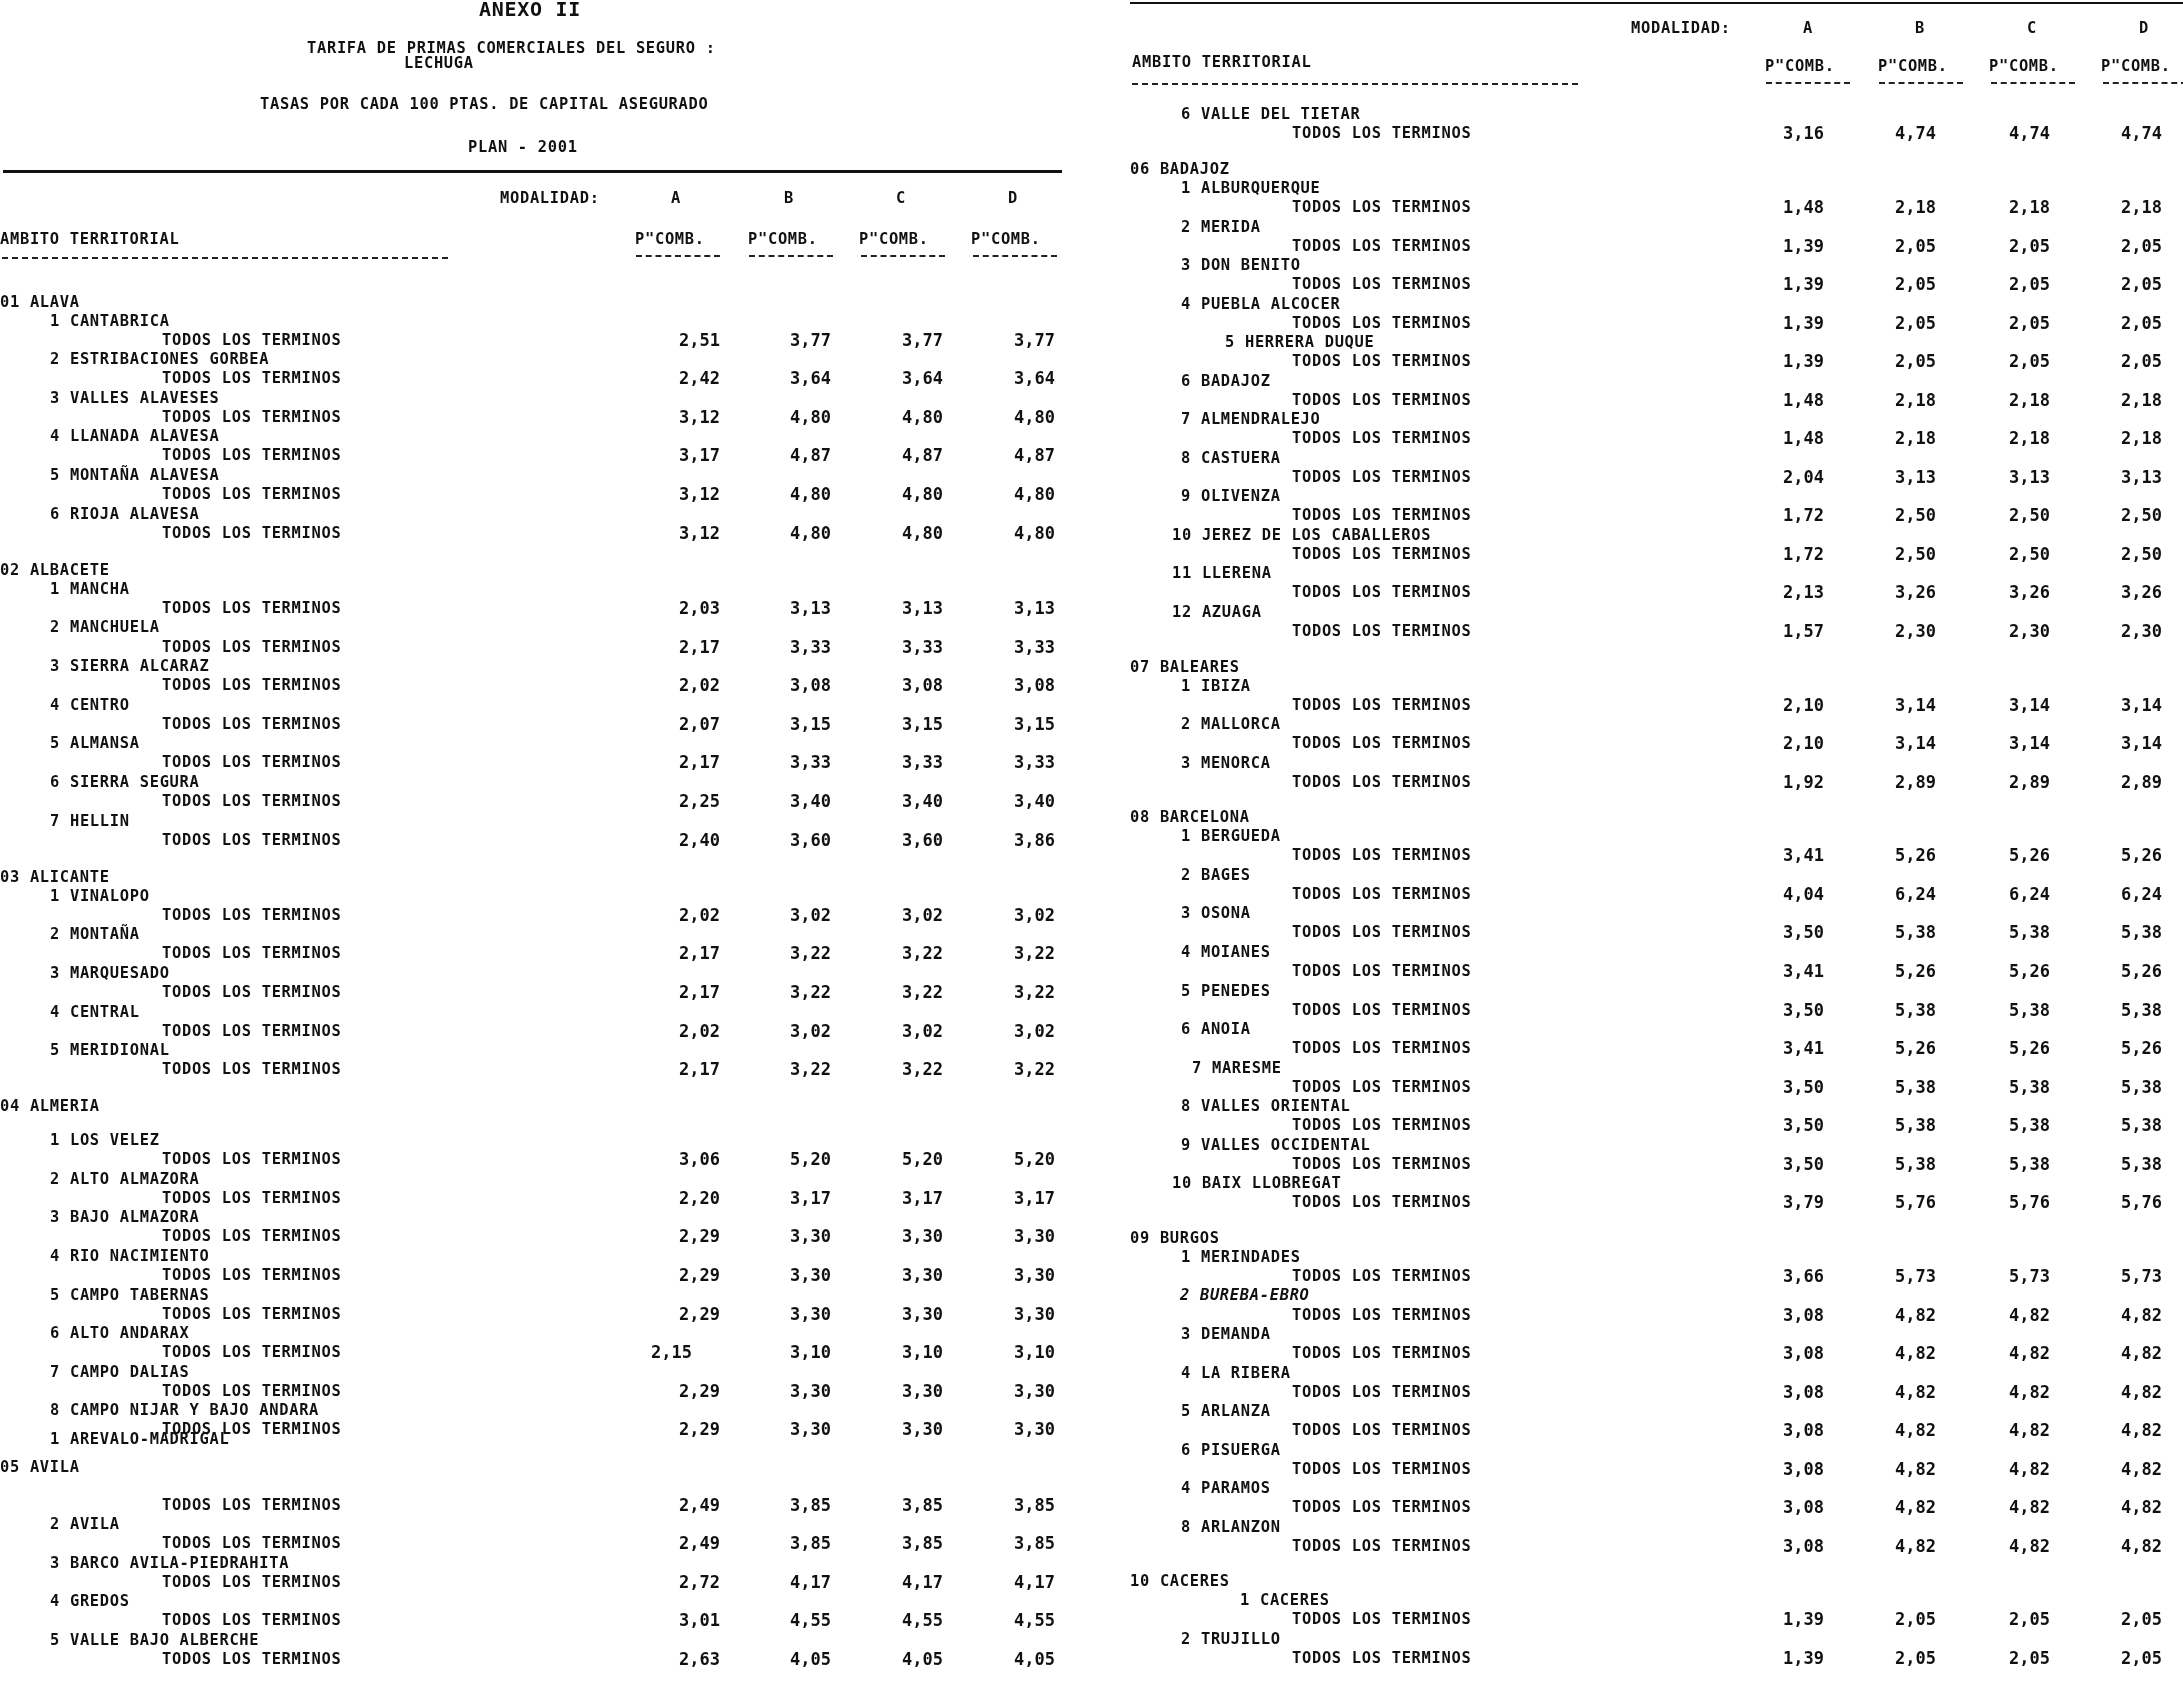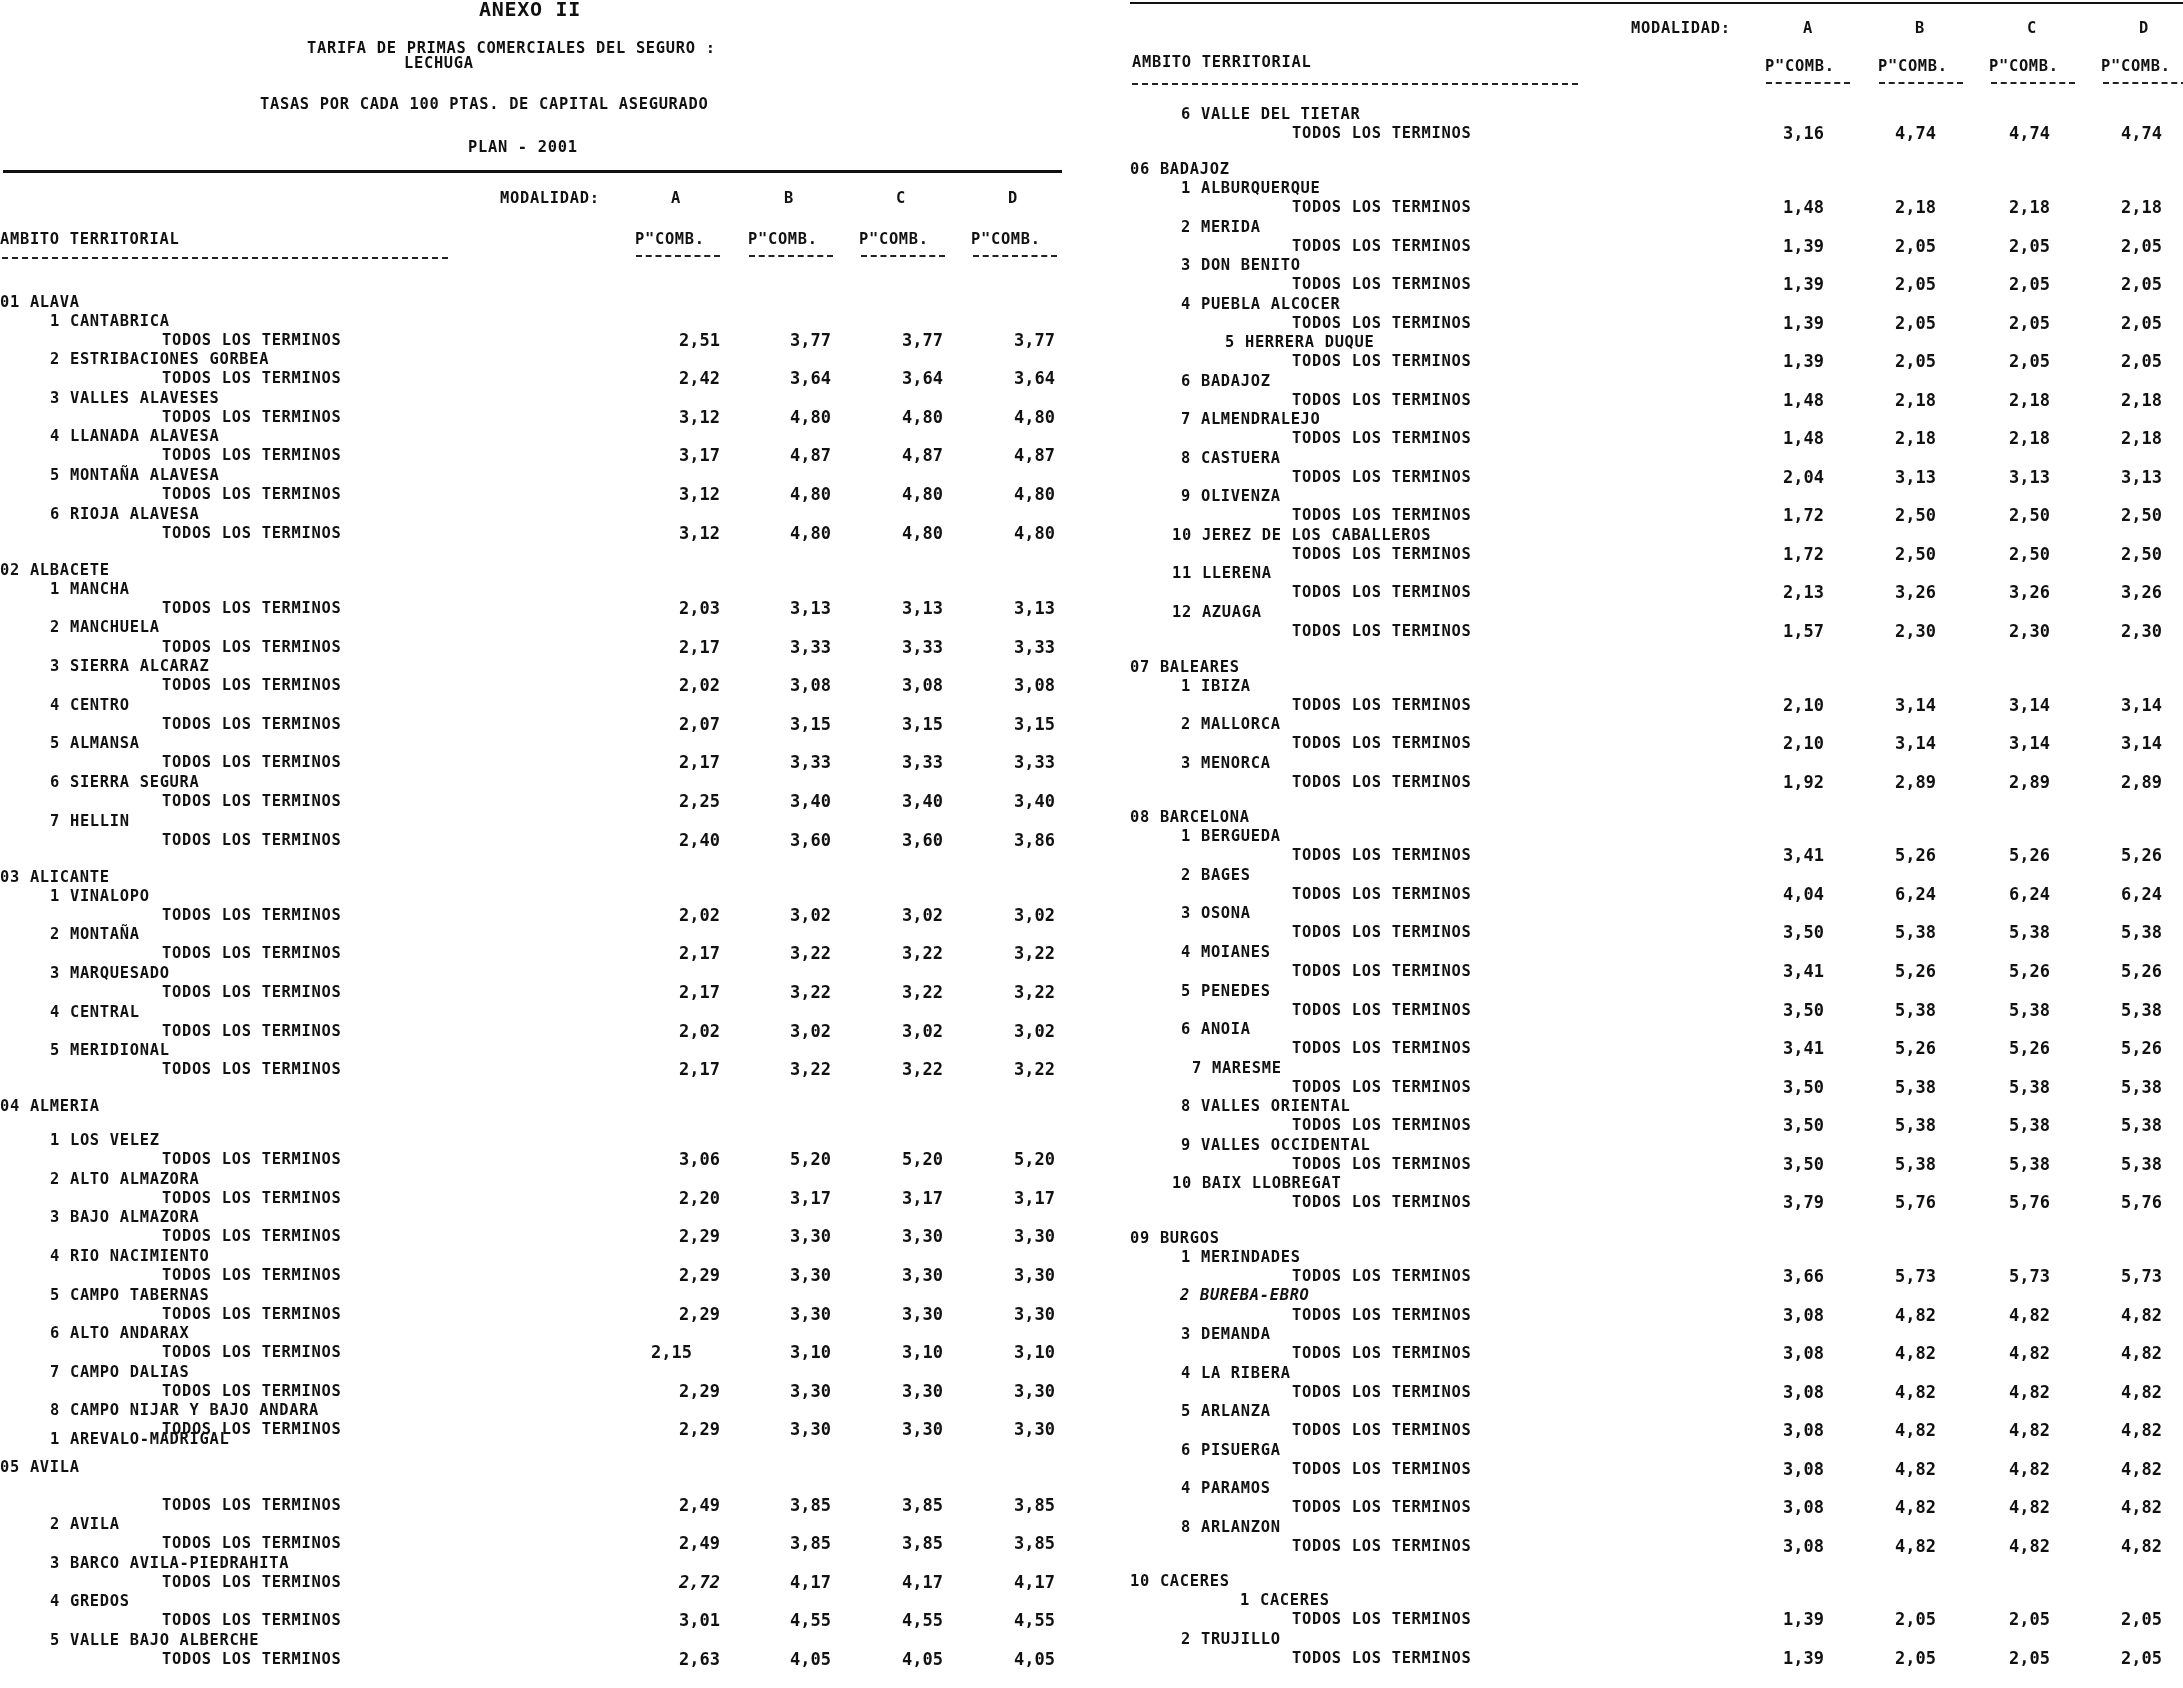--- a/index.html
+++ b/index.html
@@ -224,21 +224,21 @@
     <div class="num" style="left: 863px; top: 1496px;">3,85</div>
     <div class="num" style="left: 975px; top: 1496px;">3,85</div>
     <div class="t" style="left: 50px; top: 1515px;">2 AVILA</div>
     <div class="t" style="left: 162px; top: 1534px;">TODOS LOS TERMINOS</div>
     <div class="num" style="left: 640px; top: 1534px;">2,49</div>
     <div class="num" style="left: 751px; top: 1534px;">3,85</div>
     <div class="num" style="left: 863px; top: 1534px;">3,85</div>
     <div class="num" style="left: 975px; top: 1534px;">3,85</div>
     <div class="t" style="left: 50px; top: 1554px;">3 BARCO AVILA-PIEDRAHITA</div>
     <div class="t" style="left: 162px; top: 1573px;">TODOS LOS TERMINOS</div>
-    <div class="num" style="left: 640px; top: 1573px; font-style: italic;">2,72</div>
+    <div class="num" style="left: 640px; top: 1573px;">2,72</div>
     <div class="num" style="left: 751px; top: 1573px;">4,17</div>
     <div class="num" style="left: 863px; top: 1573px;">4,17</div>
     <div class="num" style="left: 975px; top: 1573px;">4,17</div>
     <div class="t" style="left: 50px; top: 1592px;">4 GREDOS</div>
     <div class="t" style="left: 162px; top: 1611px;">TODOS LOS TERMINOS</div>
     <div class="num" style="left: 640px; top: 1611px;">3,01</div>
     <div class="num" style="left: 751px; top: 1611px;">4,55</div>
     <div class="num" style="left: 863px; top: 1611px;">4,55</div>
     <div class="num" style="left: 975px; top: 1611px;">4,55</div>
     <div class="t" style="left: 50px; top: 1631px;">5 VALLE BAJO ALBERCHE</div>

